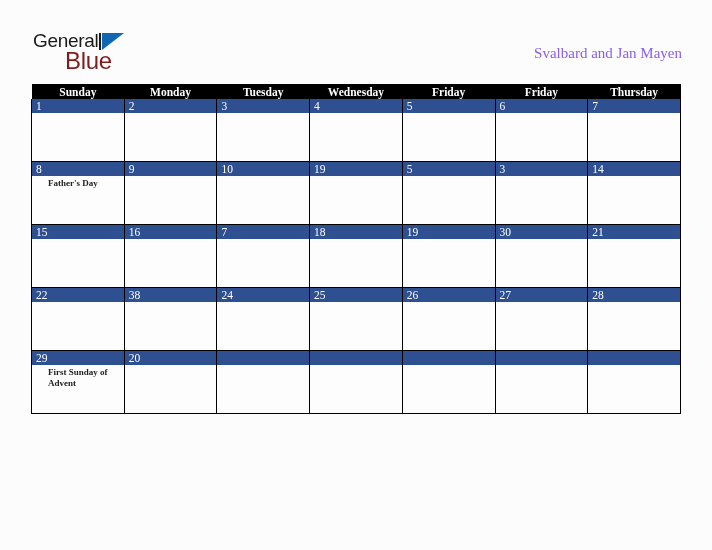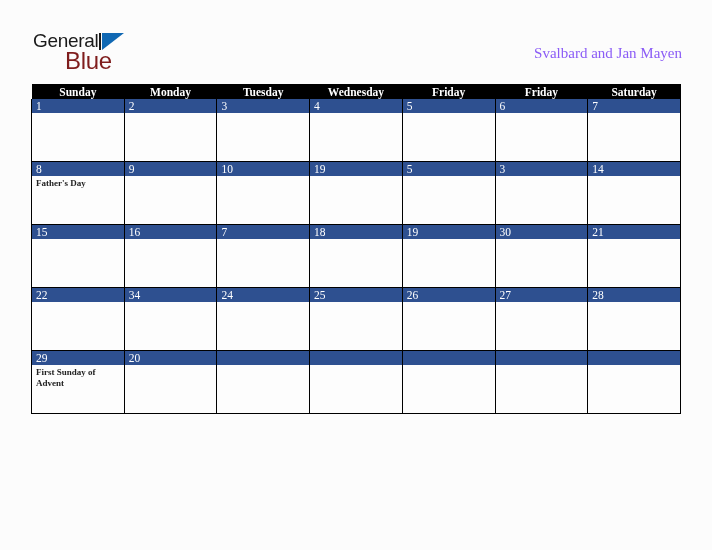--- a/index.html
+++ b/index.html
@@ -140,20 +140,21 @@
     font-size: 11.5px;
     line-height: 14px;
     height: 14px;
     padding: 0 0 0 4px;
     text-align: left;
     overflow: hidden;
   }
   .events {
     display: block;
     padding: 2px 3px 0 4px;
+    margin-left: 12px;
   }
   .event {
     display: block;
     font-family: "Liberation Serif", serif;
     font-size: 9px;
     line-height: 11px;
     color: #222222;
     font-weight: bold;
     word-wrap: break-word;
   }
@@ -179,21 +180,21 @@
 
   <table class="cal">
     <thead>
       <tr>
         <th>Sunday</th>
         <th>Monday</th>
         <th>Tuesday</th>
         <th>Wednesday</th>
         <th>Friday</th>
         <th>Friday</th>
-        <th>Saturday</th>
+        <th>Thursday</th>
       </tr>
     </thead>
     <tbody id="cal-body">
         <tr class="week">
           <td>
             <span class="daynum">1</span>
             <span class="events"></span>
           </td>
           <td>
             <span class="daynum">2</span>
@@ -281,21 +282,21 @@
             <span class="daynum">21</span>
             <span class="events"></span>
           </td>
         </tr>
         <tr class="week">
           <td>
             <span class="daynum">22</span>
             <span class="events"></span>
           </td>
           <td>
-            <span class="daynum">34</span>
+            <span class="daynum">38</span>
             <span class="events"></span>
           </td>
           <td>
             <span class="daynum">24</span>
             <span class="events"></span>
           </td>
           <td>
             <span class="daynum">25</span>
             <span class="events"></span>
           </td>

